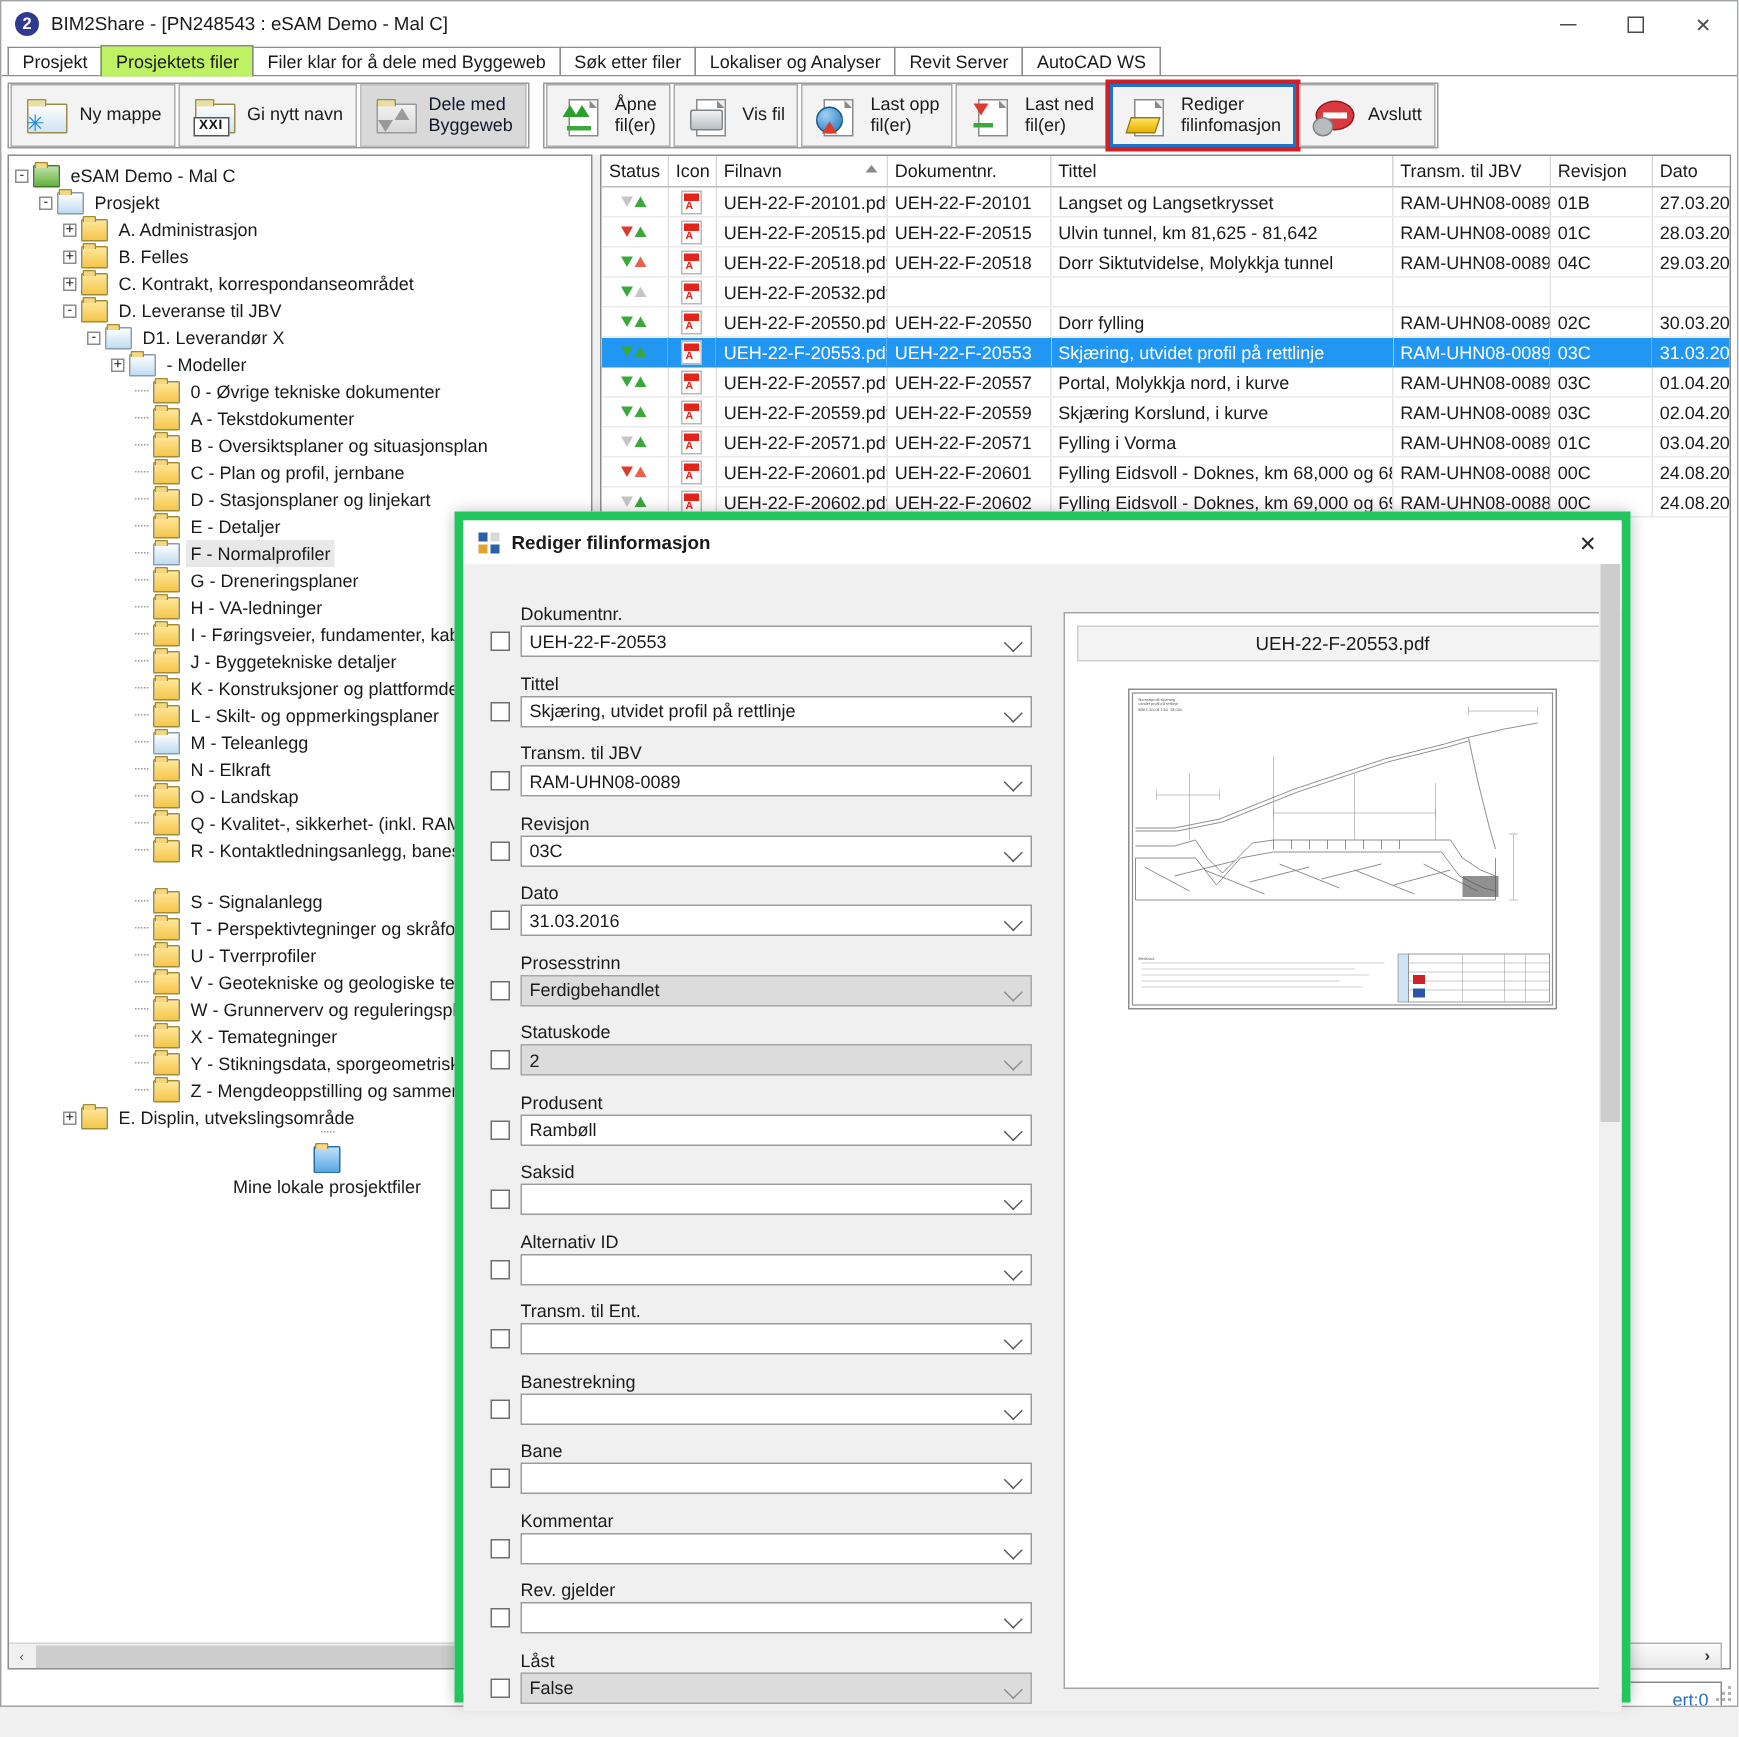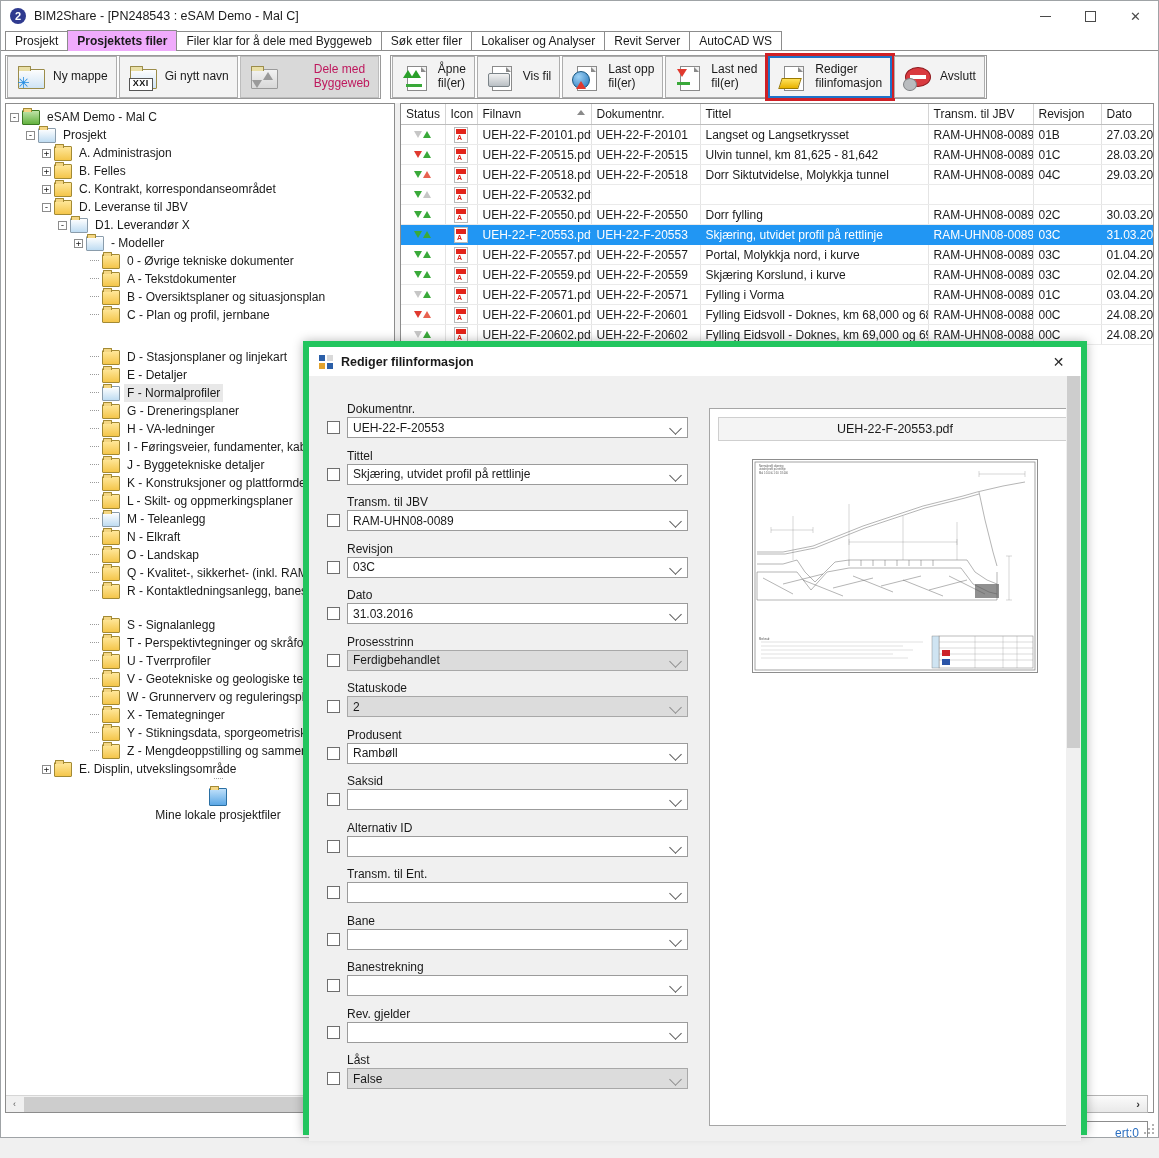--- a/index.html
+++ b/index.html
@@ -40,37 +40,37 @@
   #tabstrip{
     height:20px;background:#ffffff;display:flex;align-items:flex-end;
     padding-left:4px;border-bottom:1px solid #8c8c8c;box-sizing:border-box;
   }
   .tab{
     height:19px;line-height:19px;padding:0 9px;font-size:12px;
     border:1px solid #8c8c8c;border-bottom:none;background:#ffffff;
     margin-right:-1px;box-sizing:border-box;white-space:nowrap;color:#1a1a1a;
   }
   .tab.active{
-    background:#f0abfc;height:21px;line-height:20px;position:relative;z-index:3;
-    margin-bottom:-1px;font-weight:bold;
+    background:#bef264;height:21px;line-height:20px;position:relative;z-index:3;
+    margin-bottom:-1px;font-weight:normal;
   }
 
   
   #toolbar{
     height:52px;background:#ffffff;display:flex;align-items:center;
     padding:0 4px;box-sizing:border-box;
   }
   .tb-group{display:flex;align-items:center;border:1px solid #9a9a9a;height:44px;box-sizing:border-box;background:#fdfdfd;}
   .tb-sep{width:9px;}
   .tbtn{
     display:flex;align-items:center;height:42px;padding:0 8px;box-sizing:border-box;
     border:1px solid transparent;background:#f5f5f5;margin:0;font-size:12px;white-space:nowrap;
   }
   .tbtn.framed{border:1px solid #adadad;background:#f3f3f3;margin:1px;}
-  .tbtn.disabled{color:#be185d;background:#d9d9d9;border-color:#bdbdbd;gap:28px;}
+  .tbtn.disabled{color:#0f172a;background:#d9d9d9;border-color:#bdbdbd;}
   .tbtn.hl{outline:3px solid #cf2026;outline-offset:0px;border:2px solid #1e72c8;background:#f3f3f3;}
   .tbtn .lbl{margin-left:7px;line-height:1.15;}
   .tbtn .lbl .l2{display:block;}
   .ico{width:30px;height:30px;flex:0 0 30px;position:relative;}
 
   
   .folder-ico{position:absolute;left:2px;top:7px;width:25px;height:18px;background:linear-gradient(#fdfdfd,#cfe4f5);border:1px solid #9b8c4a;border-radius:1px;}
   .folder-ico:before{content:"";position:absolute;left:-1px;top:-4px;width:11px;height:4px;background:#e9dfa6;border:1px solid #9b8c4a;border-bottom:none;border-radius:1px 1px 0 0;}
   .page-ico{position:absolute;left:6px;top:4px;width:18px;height:23px;background:#fff;border:1px solid #8a8a8a;}
   .page-ico:after{content:"";position:absolute;right:0;top:0;border-width:0 5px 5px 0;border-style:solid;border-color:#8a8a8a #f0f0f0;}
@@ -373,21 +373,21 @@
           <div class="trow" style="padding-left: 80px;">
             <span class="dots"></span>
             <span class="tfolder"></span>
             <span class="tlabel">B - Oversiktsplaner og situasjonsplan</span>
           </div>
           <div class="trow" style="padding-left: 80px;">
             <span class="dots"></span>
             <span class="tfolder"></span>
             <span class="tlabel">C - Plan og profil, jernbane</span>
           </div>
-          <div class="trow" style="padding-left: 80px; margin-top: 24px;">
+          <div class="trow" style="padding-left: 80px;">
             <span class="dots"></span>
             <span class="tfolder"></span>
             <span class="tlabel">D - Stasjonsplaner og linjekart</span>
           </div>
           <div class="trow" style="padding-left: 80px;">
             <span class="dots"></span>
             <span class="tfolder"></span>
             <span class="tlabel">E - Detaljer</span>
           </div>
           <div class="trow" style="padding-left: 80px;">
@@ -822,31 +822,41 @@
               <div class="flabel">Transm. til Ent.</div>
               <div class="fcombo">
                 <span></span>
                 <span class="chev"></span>
               </div>
             </div>
           </div>
           <div class="field">
             <span class="chk"></span>
             <div class="fwrap">
+              <div class="flabel">Banestrekning</div>
+              <div class="fcombo">
+                <span></span>
+                <span class="chev"></span>
+              </div>
+            </div>
+          </div>
+          <div class="field">
+            <span class="chk"></span>
+            <div class="fwrap">
               <div class="flabel">Bane</div>
               <div class="fcombo">
                 <span></span>
                 <span class="chev"></span>
               </div>
             </div>
           </div>
           <div class="field">
             <span class="chk"></span>
             <div class="fwrap">
-              <div class="flabel">Banestrekning</div>
+              <div class="flabel">Kommentar</div>
               <div class="fcombo">
                 <span></span>
                 <span class="chev"></span>
               </div>
             </div>
           </div>
           <div class="field">
             <span class="chk"></span>
             <div class="fwrap">
               <div class="flabel">Rev. gjelder</div>

